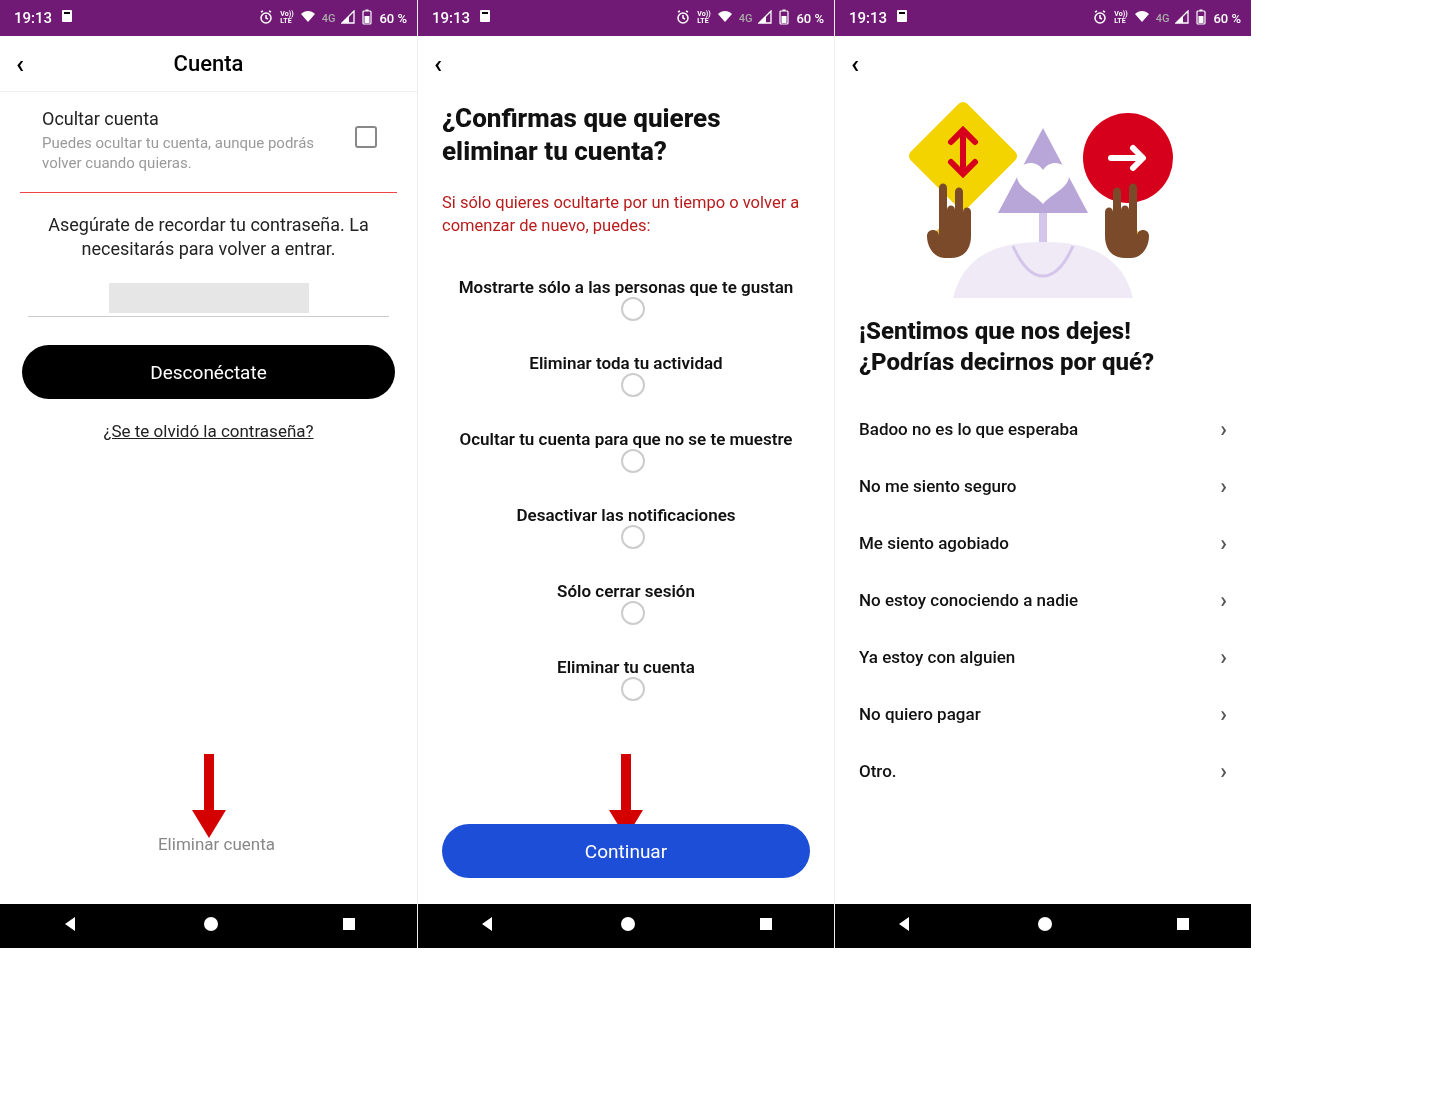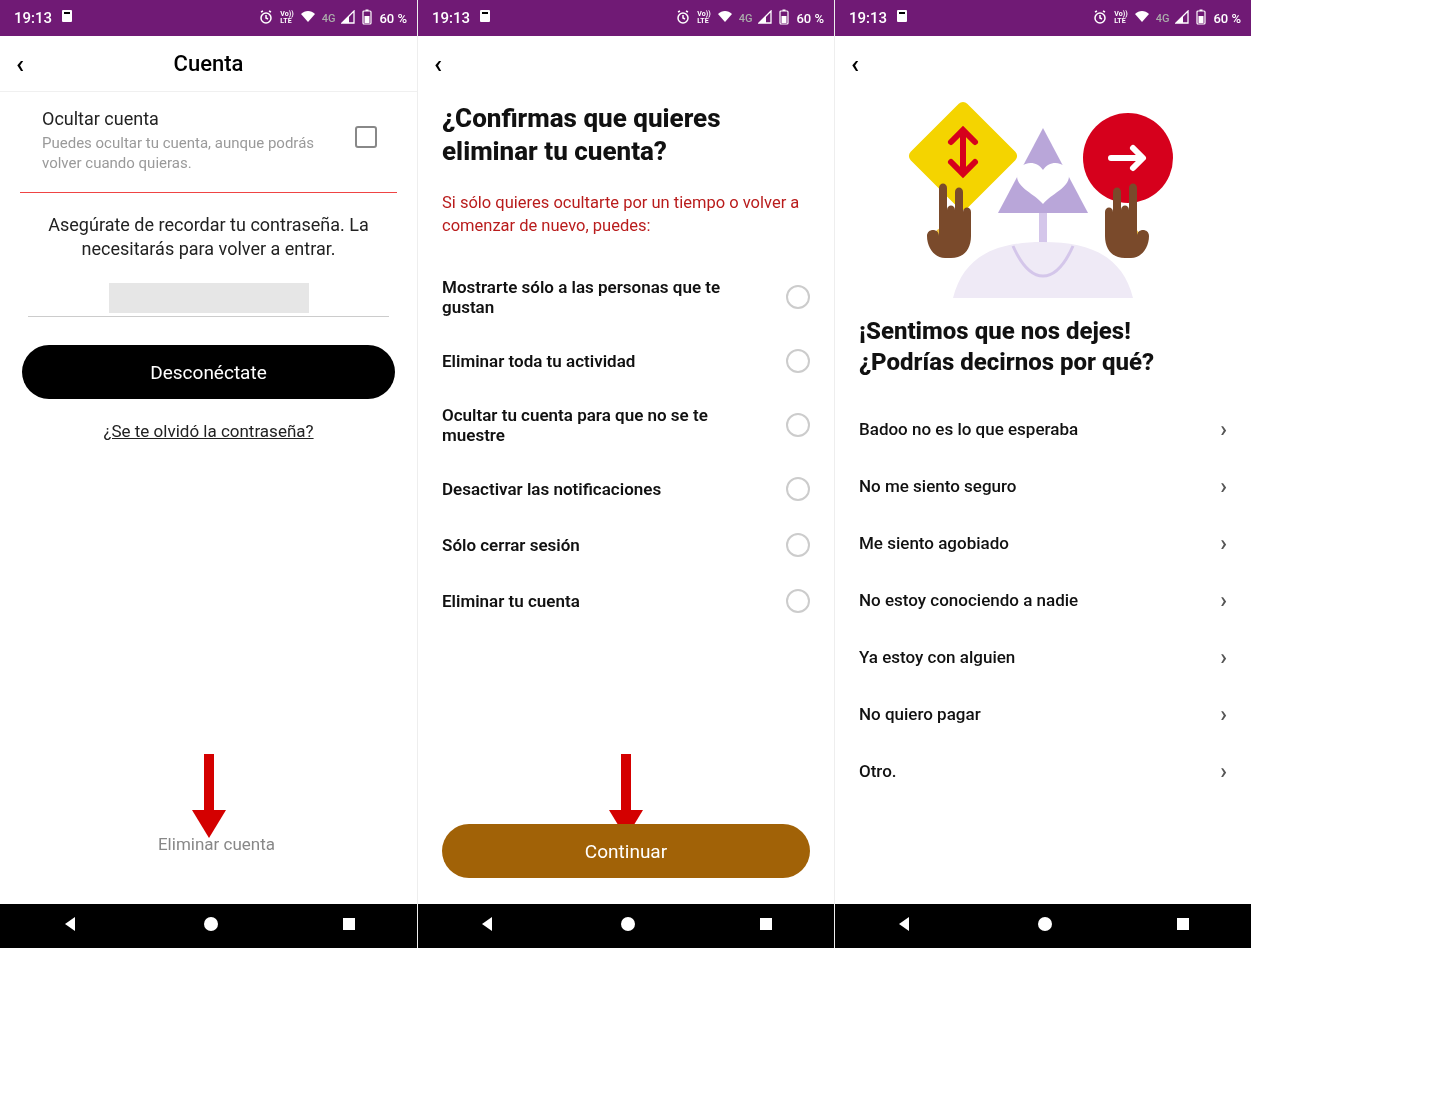--- a/index.html
+++ b/index.html
@@ -160,33 +160,34 @@
     margin-bottom: 24px;
   }
   .opt-row {
     display:flex;
     align-items:center;
     justify-content:space-between;
     padding: 16px 0;
     font-size:17px;
     color:#111;
     font-weight:600;
+    flex-direction:column;
   }
   .radio {
     width:24px;height:24px;
     border:2px solid #ccc;
     border-radius:50%;
     flex-shrink:0;
     margin-left:14px;
   }
   .s2-continue {
     position:absolute;
     left:24px; right:24px;
     bottom: 70px;
-    background:#a16207;
+    background:#1d4ed8;
     color:#fff;
     border-radius:30px;
     height:54px;
     display:flex;
     align-items:center;
     justify-content:center;
     font-size:19px;
   }
   
   .s3-body { padding: 0 24px; }

